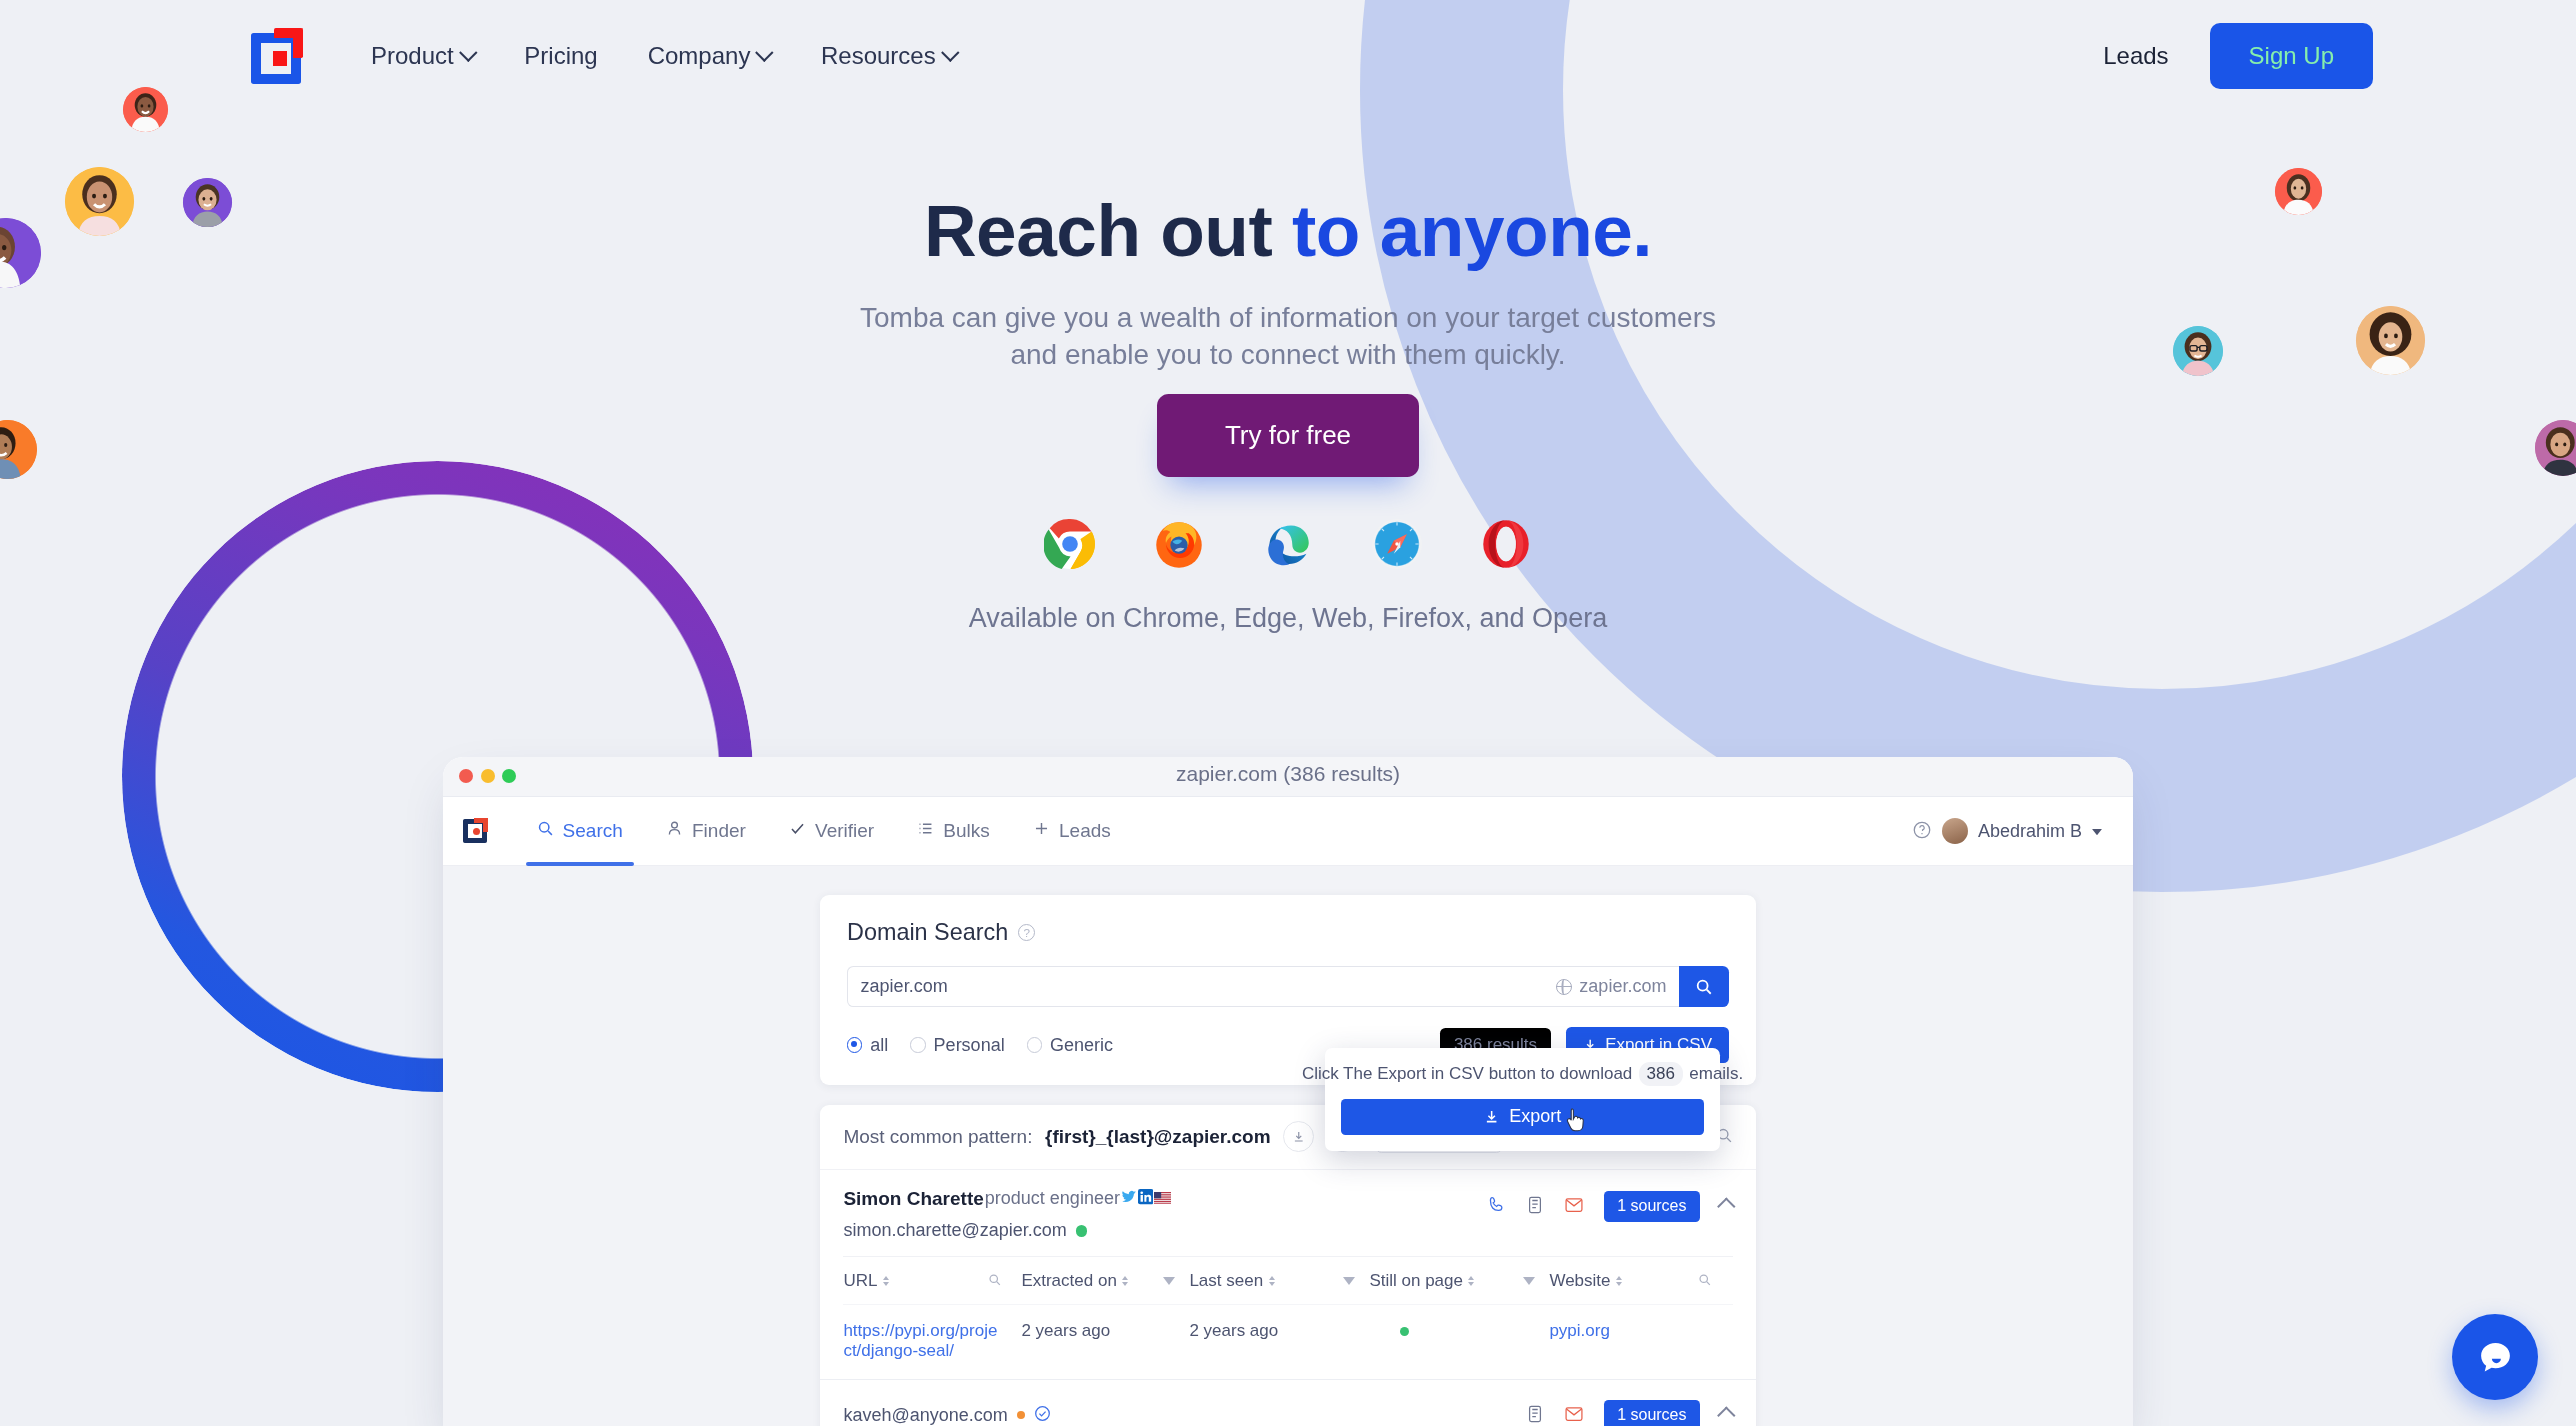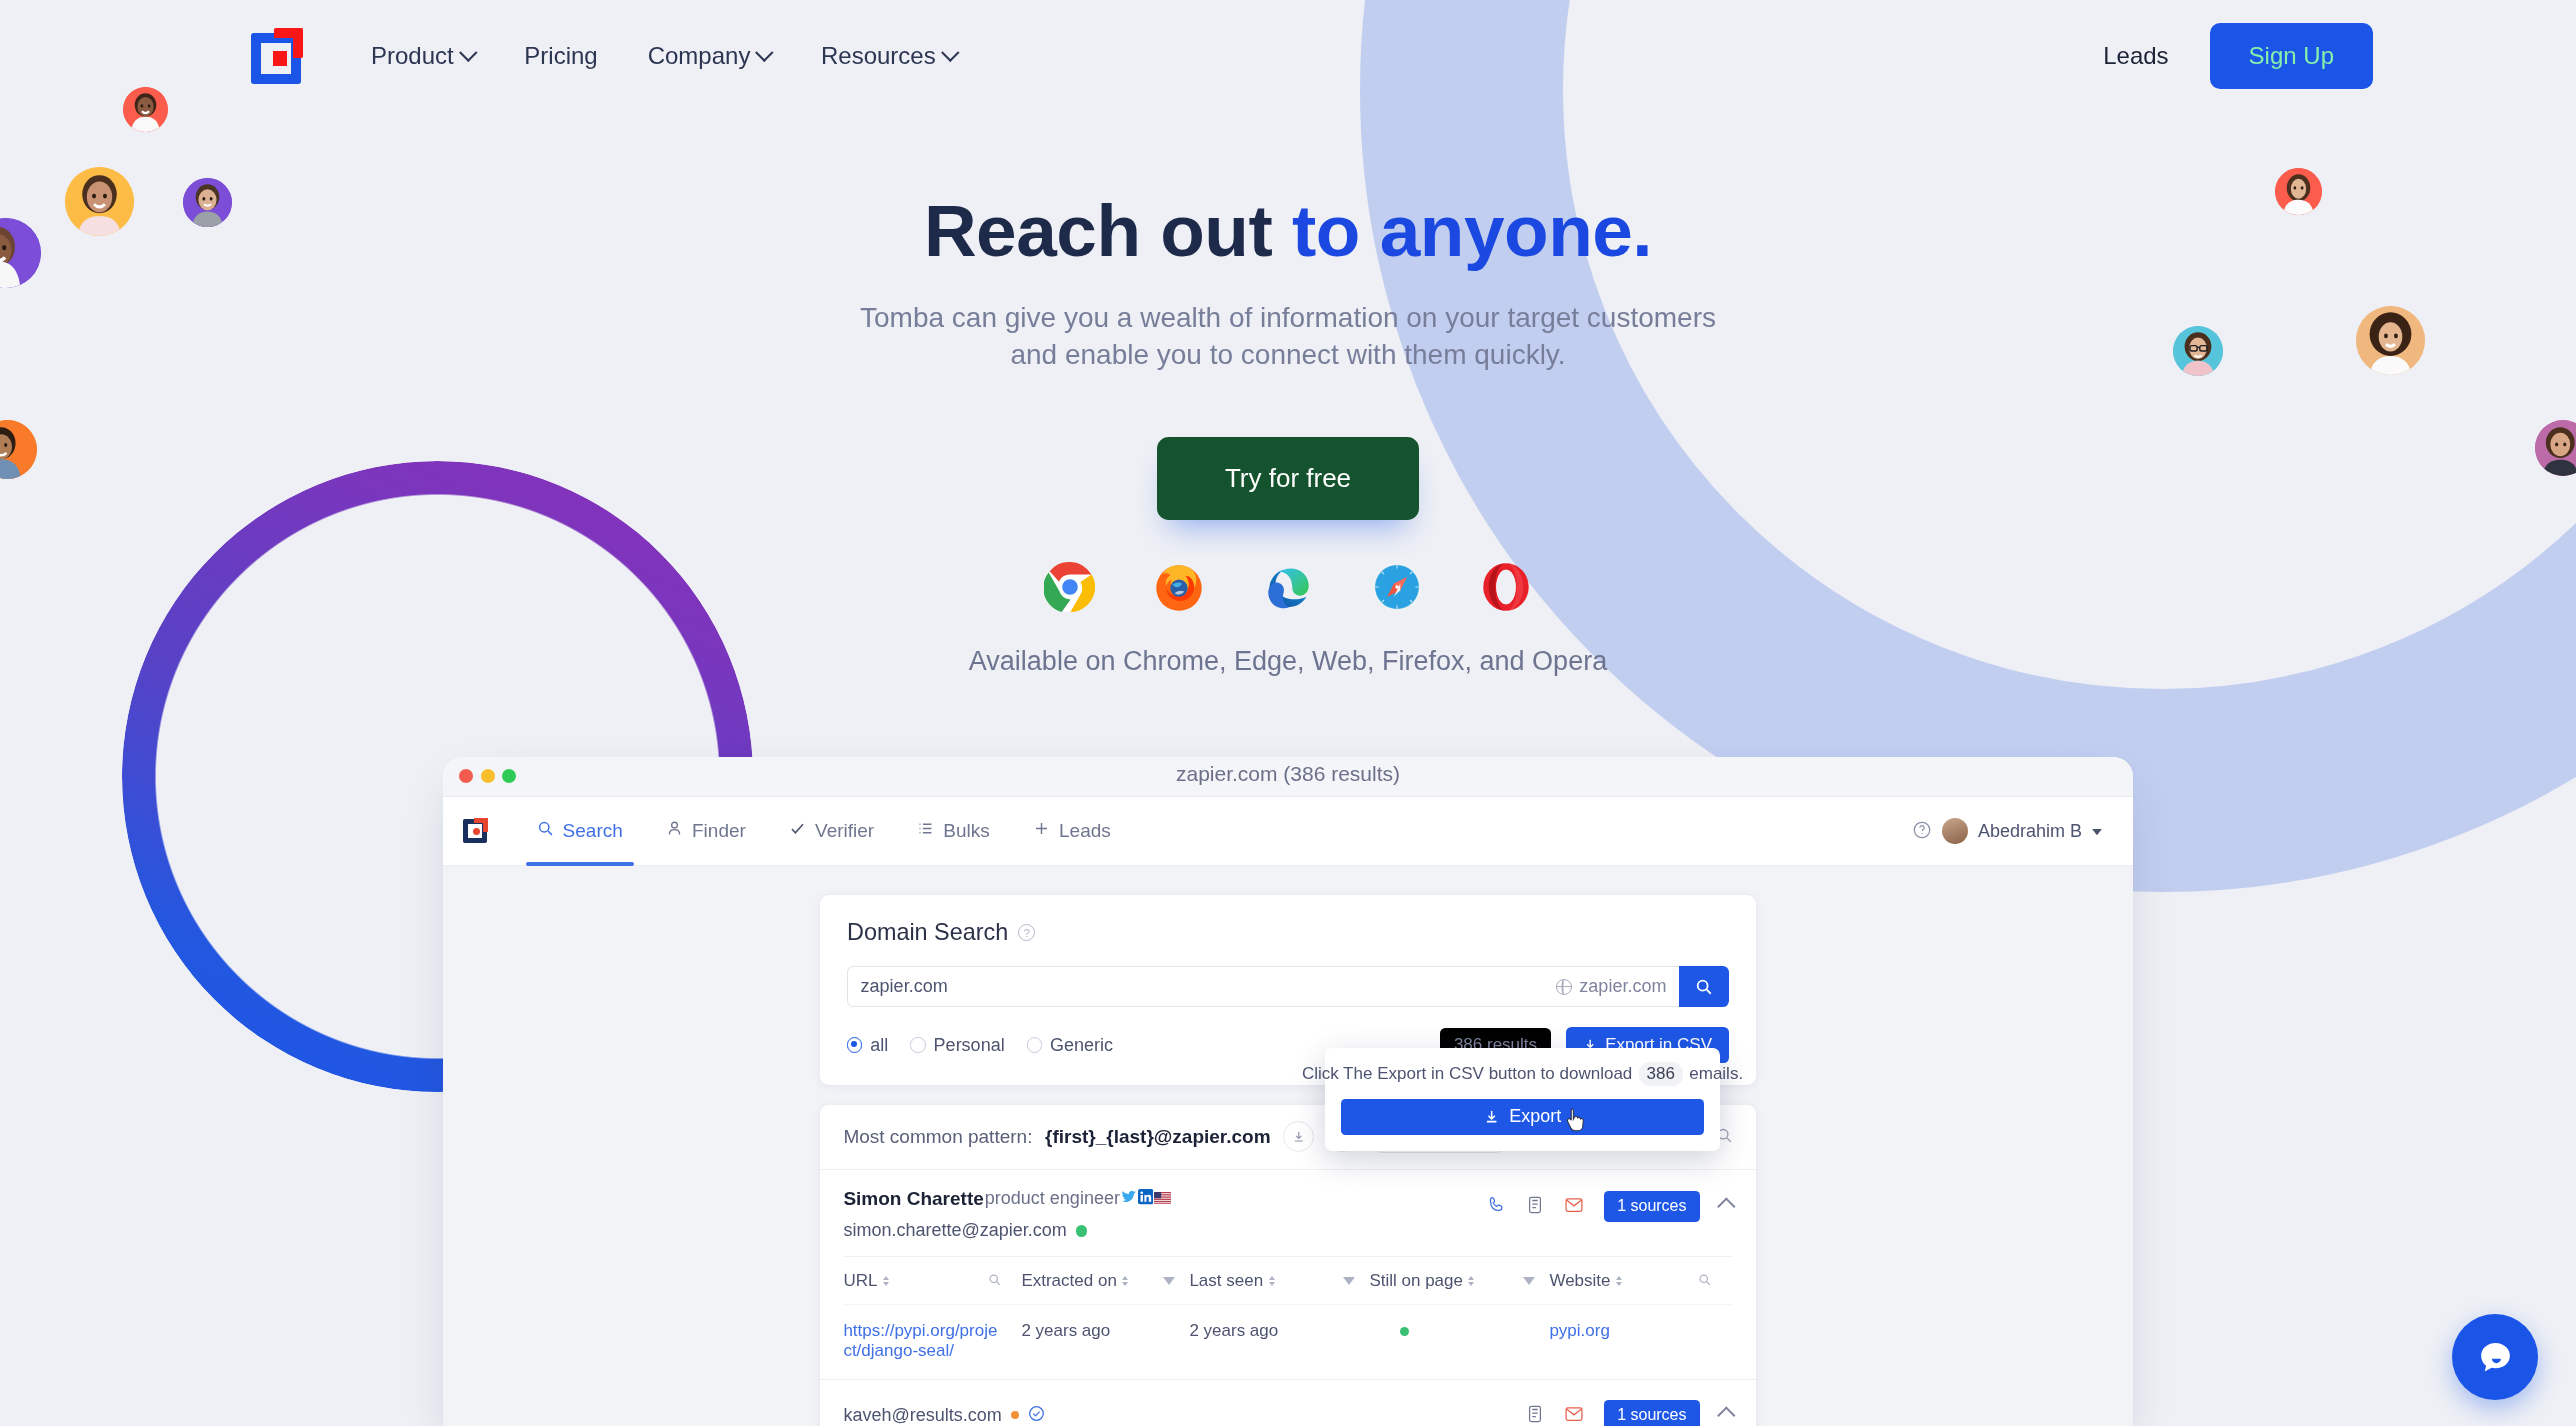--- a/index.html
+++ b/index.html
@@ -70,22 +70,22 @@
   
   .hero { position:absolute; left:0; top:0; width:2576px; text-align:center; z-index:30; }
   .hero-title {
     margin-top:189px; font-size:73px; font-weight:700; color:#1e2a4a; letter-spacing:-0.5px;
   }
   .hero-title .accent { color:#1a48e0; }
   .hero-sub {
     margin-top:27px; font-size:28px; line-height:1.33; color:#777e99; font-weight:400;
   }
   .try-btn {
-    margin-top:64px; display:inline-block;
-    background:#14532d; color:#fff; font-size:26px;
+    margin-top:21px; display:inline-block;
+    background:#701a75; color:#fff; font-size:26px;
     padding:26px 68px; border-radius:11.7px; border:none; cursor:pointer;
     box-shadow:0 18px 31px -12.6px rgba(26,85,232,.45);
     font-family:"Liberation Sans",sans-serif;
   }
   .browsers { margin-top:41px; display:flex; justify-content:center; align-items:center; gap:57px; }
   .browsers svg { display:block; }
   .avail { margin-top:33px; font-size:27px; color:#6d7490; }
 
   
   .mock-wrap {
@@ -729,21 +729,21 @@
               <div class="td c-still">
                 <span style="display:inline-block;width:9px;height:9px;border-radius:50%;background:#38c172;margin-left:31px;"></span>
               </div>
               <div class="td c-site">
                 <span class="link">pypi.org</span>
               </div>
             </div>
           </div>
 
           <div class="row2">
-            <span style="font-size:18px;color:#4d5470">kaveh@results.com</span>
+            <span style="font-size:18px;color:#4d5470">kaveh@anyone.com</span>
             <span class="orange-dot" style="margin-left:9px"></span>
             <span style="margin-left:9px">
               <svg width="17" height="17" viewBox="0 0 20 20" fill="none" stroke="#3f70e8" stroke-width="1.5">
                   <circle cx="10" cy="10" r="8"></circle>
                   <path d="M6.4 10.2l2.5 2.6 4.7-5"></path>
                 </svg>
             </span>
             <span style="margin-left:auto;display:flex;align-items:center;gap:20px">
               <span>
                 <svg width="18" height="20" viewBox="0 0 20 22" fill="none" stroke="#6f768f" stroke-width="1.4">

